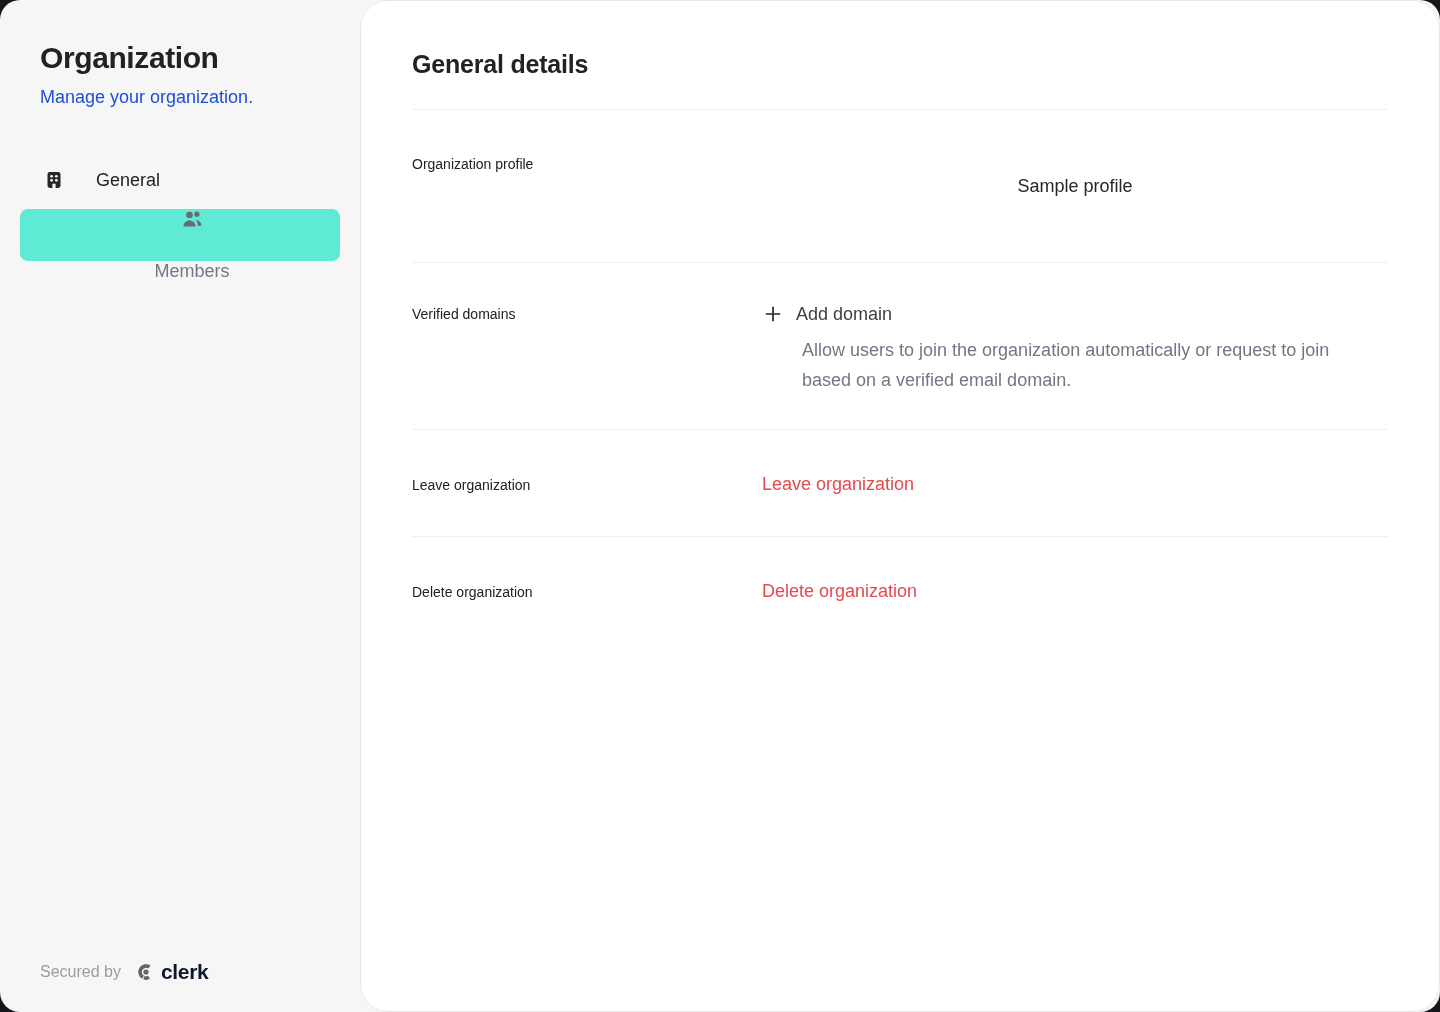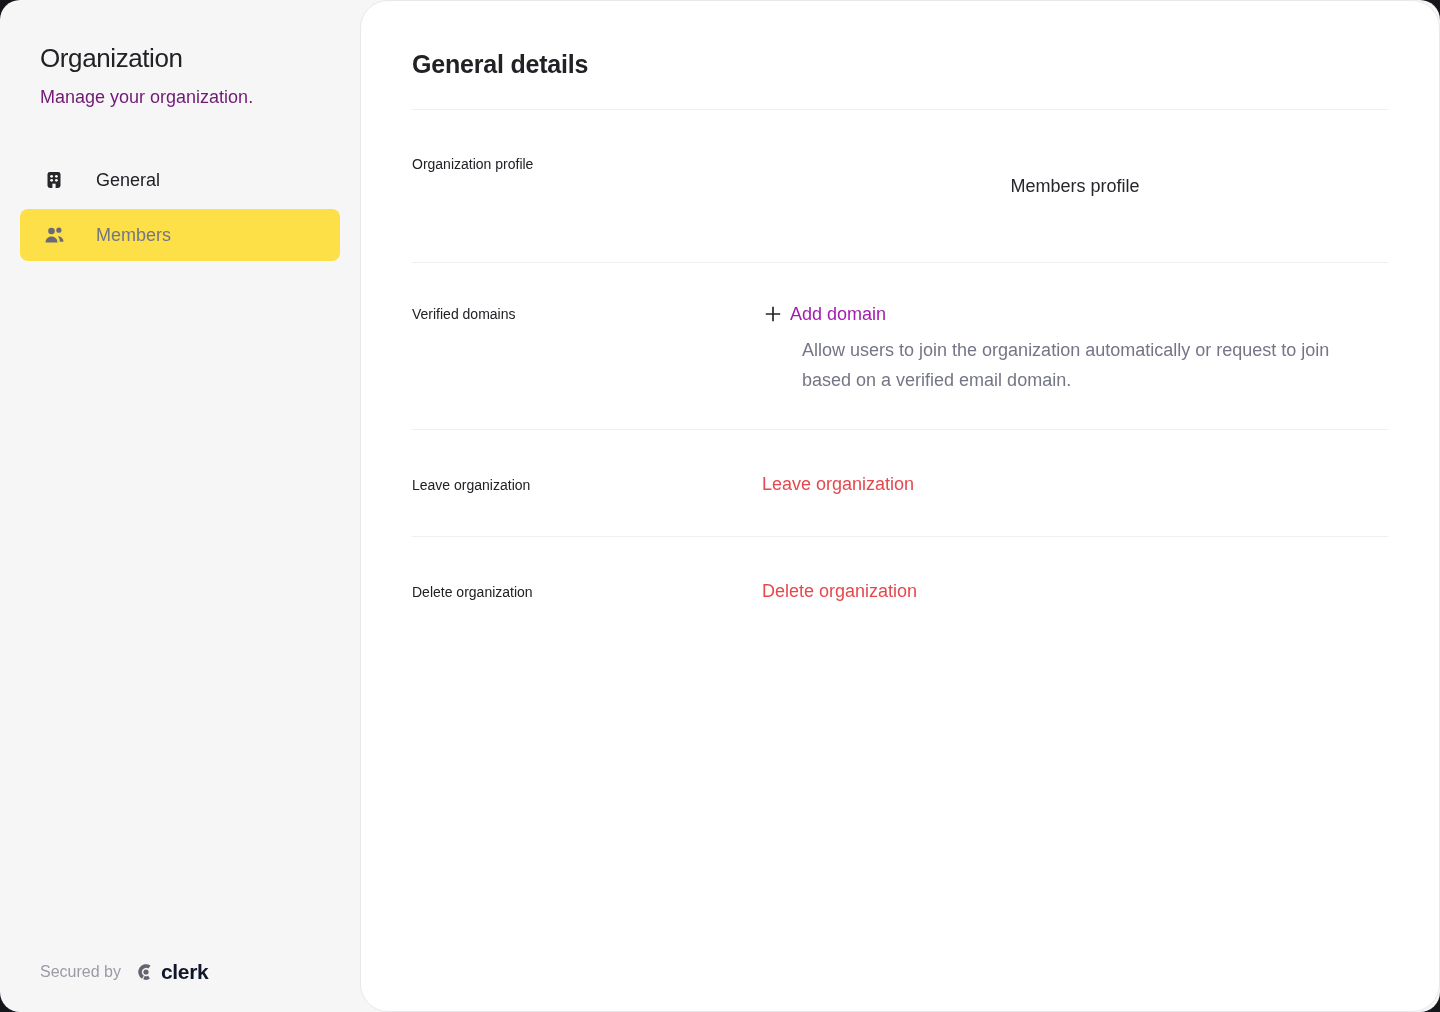--- a/index.html
+++ b/index.html
@@ -18,42 +18,42 @@
     overflow: hidden;
   }
 
   
   .sidebar {
     position: absolute; left: 0; top: 0; bottom: 0;
     width: 360px;
   }
   .sidebar-title {
     margin: 40px 0 0 40px;
-    font-size: 26px; line-height: 36px;
-    font-weight: 400; letter-spacing: -0.4px;
+    font-size: 30px; line-height: 36px;
+    font-weight: 700; letter-spacing: -0.4px;
     color: #212126;
   }
   .sidebar-subtitle {
     margin: 10px 0 0 40px;
     font-size: 18px; line-height: 22px;
-    color: #701a75;
+    color: #1d4ed8;
   }
   .nav {
     margin: 46px 20px 0 20px;
     display: flex; flex-direction: column; gap: 3px;
   }
   .nav-item {
     display: flex; align-items: center;
     height: 52px; padding: 0 0 0 24px; gap: 32px;
     border-radius: 8px;
     font-size: 18px; font-weight: 500;
     cursor: pointer;
   }
   .nav-item.active { color: #212126; }
-  .nav-item.highlighted { background: #fde047; color: #747686; }
+  .nav-item.highlighted { background: #5eead4; color: #747686; flex-direction: column; }
   .nav-item .icon { display: flex; width: 20px; justify-content: center; }
 
   .sidebar-footer {
     position: absolute; left: 40px; bottom: 28px;
     display: flex; align-items: center;
   }
   .secured-by { font-size: 16px; color: #9a9ba5; }
   .clerk-mark { margin-left: 14px; display: flex; align-items: center; }
   .clerk-word {
     margin-left: 4px;
@@ -95,23 +95,23 @@
   .org-name { font-size: 18px; color: #212126; }
   .action-link {
     background: none; border: none; padding: 0;
     font-family: inherit; font-size: 18px; color: #26262b;
     cursor: pointer;
   }
 
   
   .row-domains { padding: 40px 0 34px 0; }
   .add-domain-row {
-    display: flex; align-items: center; gap: 4px;
+    display: flex; align-items: center; gap: 10px;
     background: none; border: none; padding: 0;
-    font-family: inherit; font-size: 18px; color: #a21caf;
+    font-family: inherit; font-size: 18px; color: #404040;
     cursor: pointer;
   }
   .add-domain-row .icon { display: flex; width: 24px; justify-content: flex-start; }
   .domains-desc {
     margin: 10px 16px 0 40px;
     max-width: 530px;
     font-size: 18px; line-height: 30px;
     color: #747686;
   }
 
@@ -175,21 +175,21 @@
       <span class="clerk-word">clerk</span>
     </div>
   </aside>
 
   <main class="panel">
     <h2 class="panel-heading">General details</h2>
     <div class="divider"></div>
 
     <section class="row row-profile">
       <div class="row-label">Organization profile</div>
-      <button class="action-link">Members profile</button>
+      <button class="action-link">Sample profile</button>
     </section>
     <div class="divider"></div>
 
     <section class="row row-domains">
       <div class="row-label">Verified domains</div>
       <div>
         <button class="add-domain-row">
           <span class="icon">
             <svg width="22" height="22" viewBox="0 0 22 22">
               <path d="M11 3.8v14.4M3.8 11h14.4" stroke="#26262b" stroke-width="1.7" fill="none"></path>

